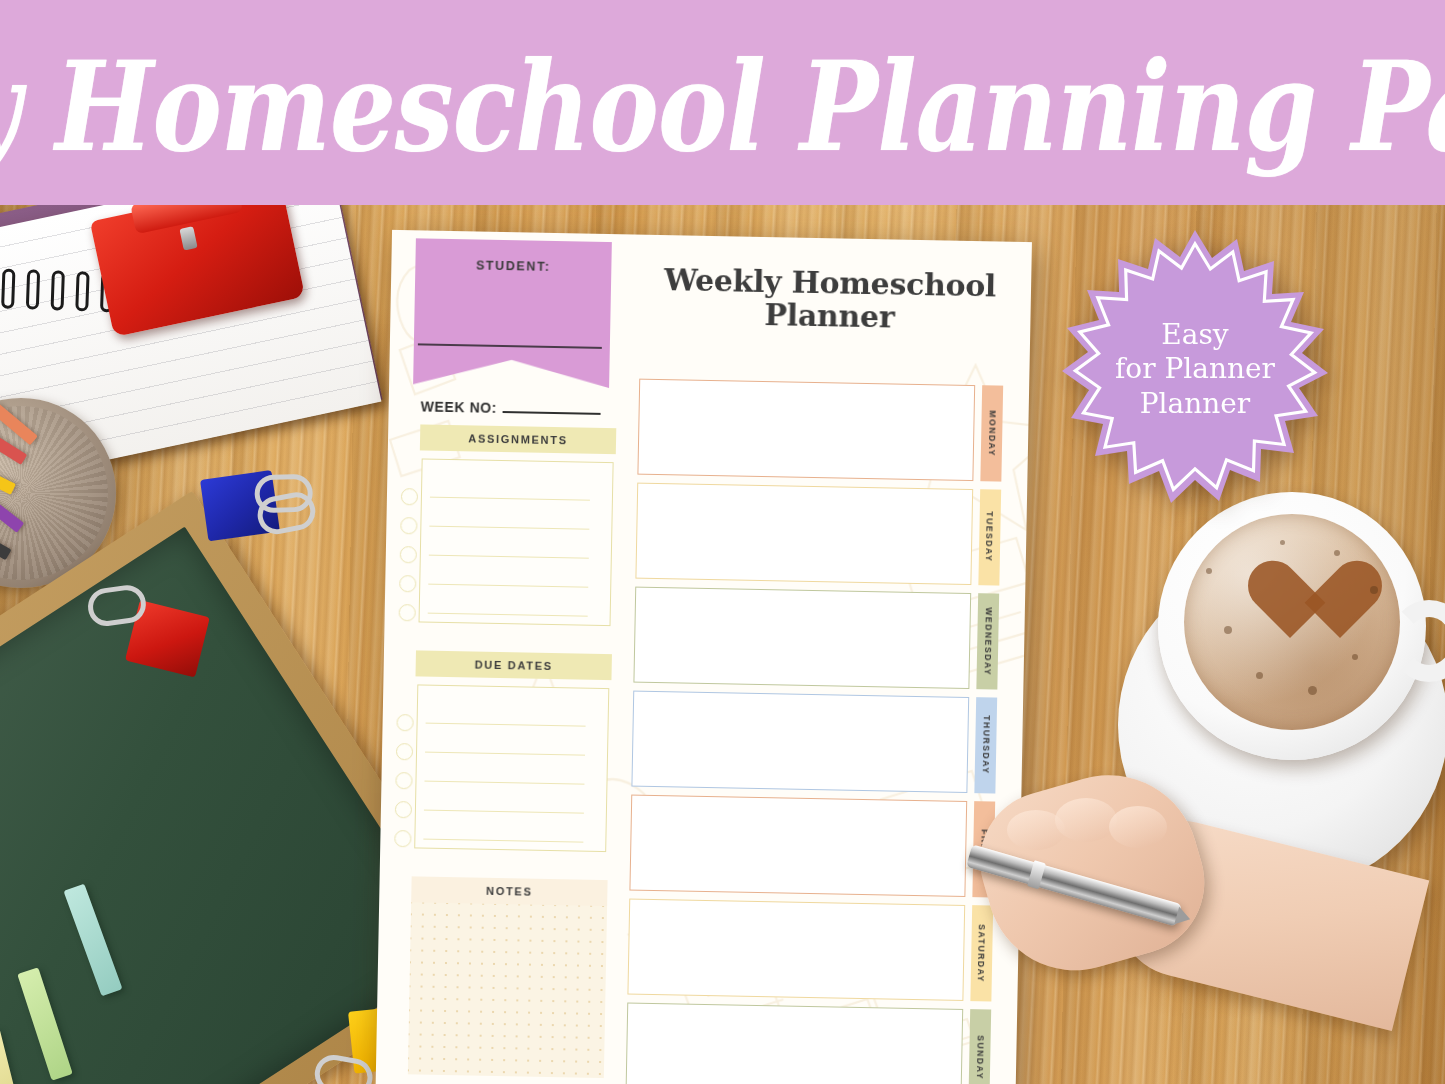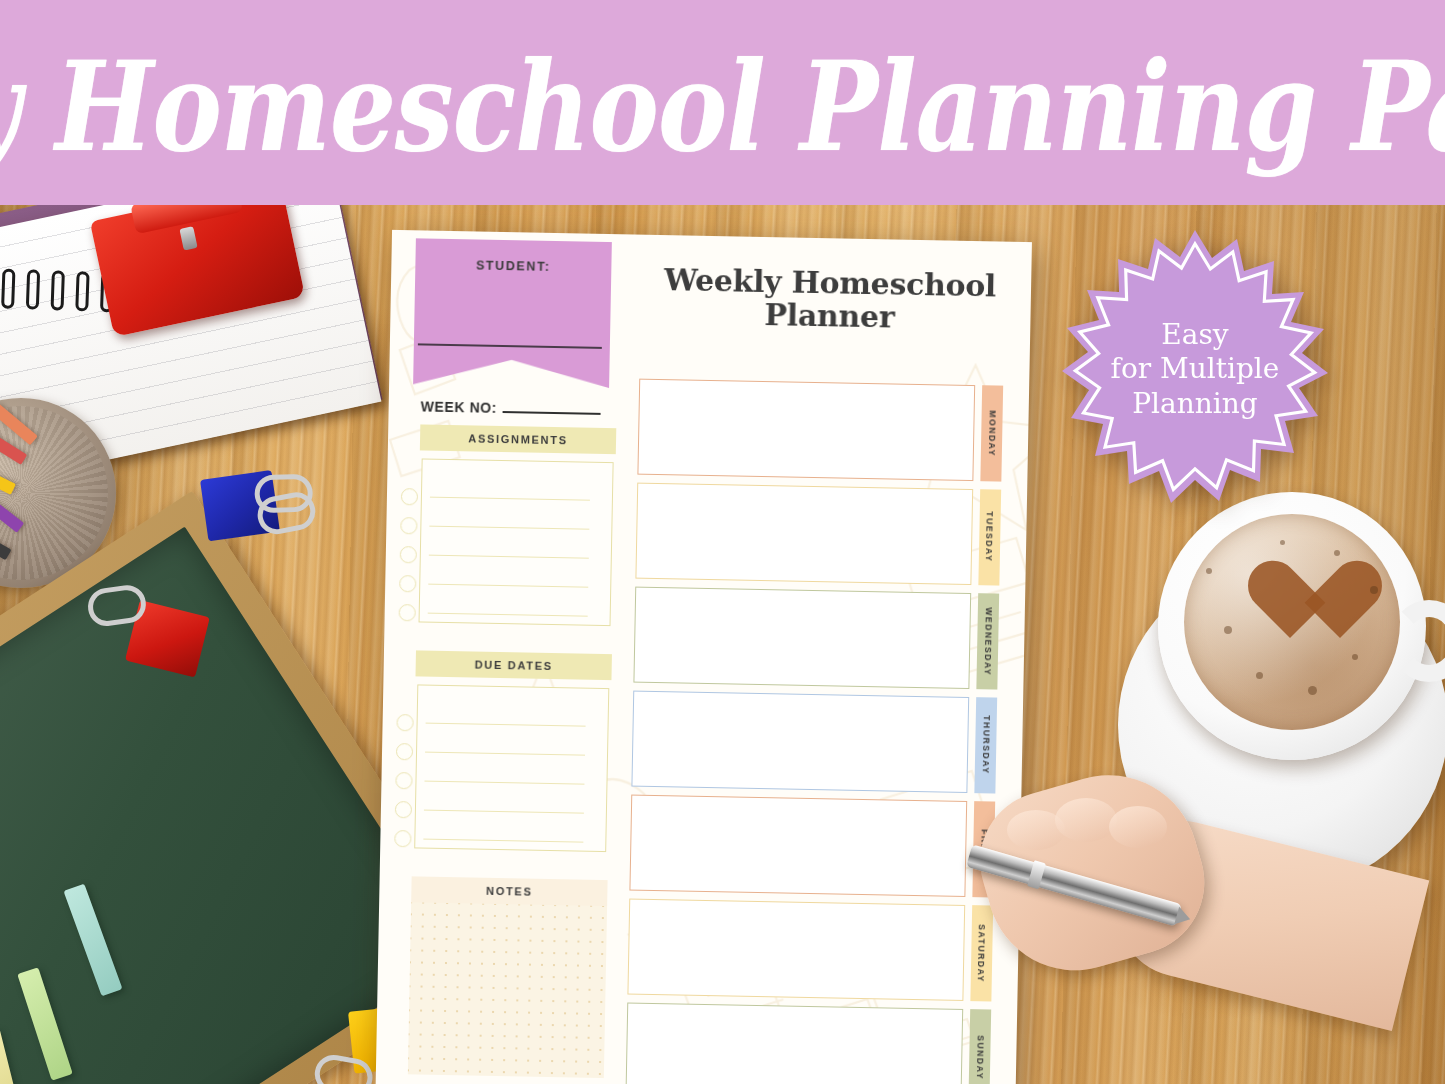--- a/index.html
+++ b/index.html
@@ -631,22 +631,22 @@
     </div>
   </div>
 
   <div class="badge">
     <svg width="266" height="282" viewBox="0 0 266 282">
       <polygon points="133,2 150,30 175,11 182,43 212,33 210,66 242,64 229,94 262,101 240,125 266,145 237,160 256,188 223,193 232,225 199,221 198,254 168,242 157,273 133,252 109,275 97,243 67,256 65,223 33,228 41,196 9,190 27,162 0,143 26,124 5,100 37,92 25,62 57,64 56,31 86,41 93,10 118,29" fill="#C79ADB"></polygon>
       <polygon points="133,2 150,30 175,11 182,43 212,33 210,66 242,64 229,94 262,101 240,125 266,145 237,160 256,188 223,193 232,225 199,221 198,254 168,242 157,273 133,252 109,275 97,243 67,256 65,223 33,228 41,196 9,190 27,162 0,143 26,124 5,100 37,92 25,62 57,64 56,31 86,41 93,10 118,29" fill="none" stroke="#FFFFFF" stroke-width="3.5" transform="translate(133,140) scale(0.9) translate(-133,-140)"></polygon>
     </svg>
     <div class="badge-text">
       <div>Easy</div>
-      <div>for Multiple</div>
-      <div>Planning</div>
+      <div>for Planner</div>
+      <div>Planner</div>
     </div>
   </div>
 
   <div class="banner">
     <div class="banner-title">Easy Homeschool Planning Pages</div>
   </div>
 
 </div>
 
 </body></html>

